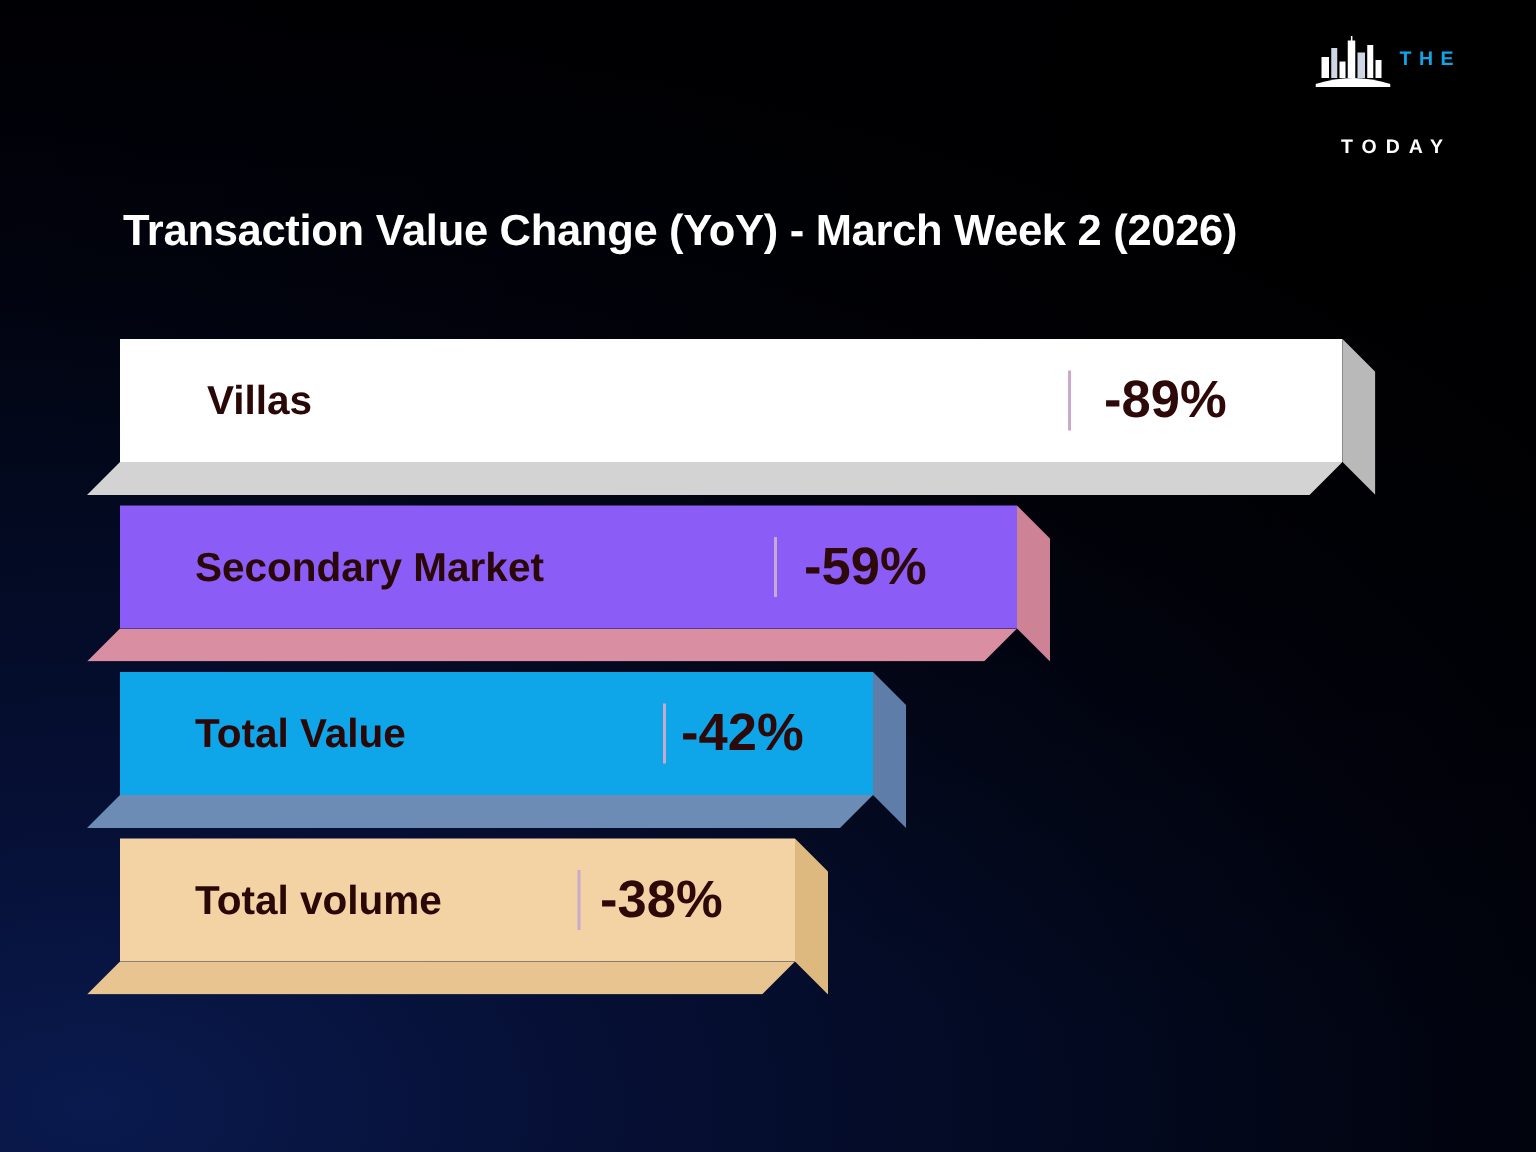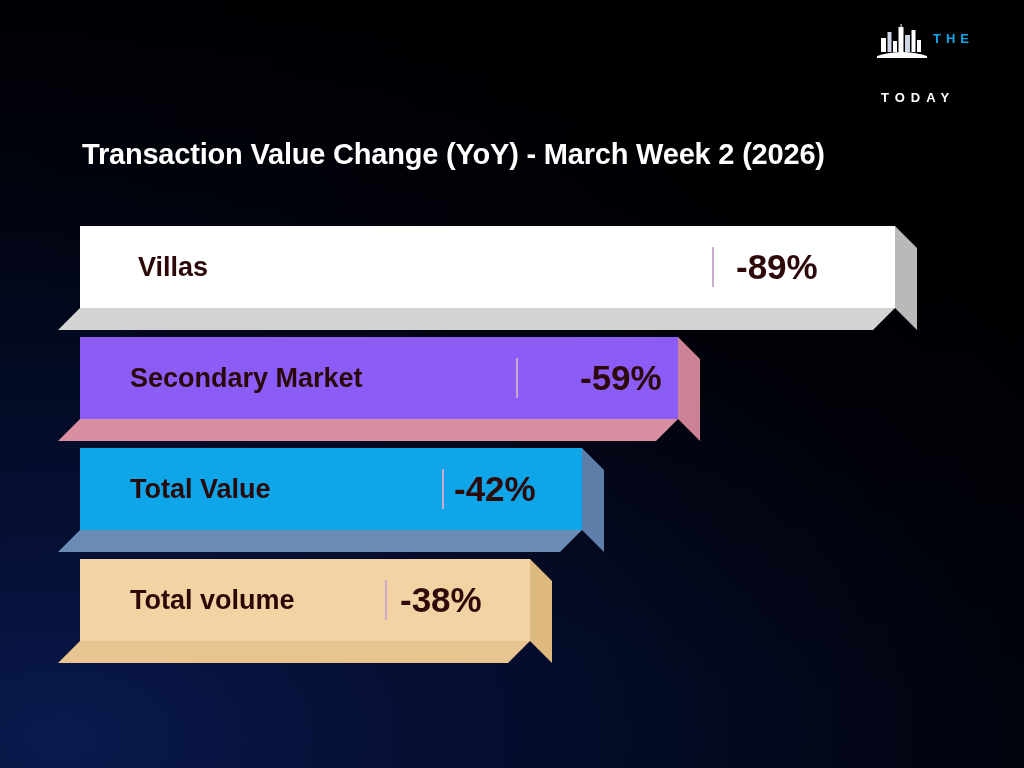--- a/index.html
+++ b/index.html
@@ -27,21 +27,21 @@
   #logo .the{
     position:absolute;left:64px;top:15px;
     color:#0ea5e9;font-size:13px;font-weight:700;letter-spacing:5px;
   }
   #logo .realty{
     position:absolute;left:4px;top:28px;
     color:#fff;font-size:45px;font-weight:800;letter-spacing:-1px;
     line-height:45px;font-family:"DejaVu Sans", sans-serif;
   }
   #logo .today{
-    position:absolute;left:12px;top:74px;
+    position:absolute;left:25px;top:74px;
     color:#fff;font-size:13px;font-weight:700;letter-spacing:6px;
   }
 
   
   #title{
     position:absolute;left:82px;top:138px;
     color:#ffffff;font-size:29px;font-weight:700;
     letter-spacing:-0.2px;white-space:nowrap;
   }
 
@@ -99,21 +99,21 @@
         <span class="divider" style="position: absolute; left: 632px;"></span>
         <span class="value" style="position: absolute; left: 656px;">-89%</span>
       </div>
     </div>
     <div class="bar" style="left: 80px; top: 337px; width: 598px; height: 82px;">
       <div class="bottom" style="left: -22px; top: 82px; width: 620px; height: 22px; background: rgb(217, 143, 161); clip-path: polygon(22px 0px, 100% 0px, 598px 100%, 0px 100%);"></div>
       <div class="side" style="left: 598px; top: 0px; width: 22px; height: 104px; background: rgb(205, 131, 149); clip-path: polygon(0px 0px, 100% 22px, 100% 100%, 0px 82px);"></div>
       <div class="front" style="width: 598px; background: #8b5cf6;">
         <span class="label" style="position: absolute; left: 50px;">Secondary Market</span>
         <span class="divider" style="position: absolute; left: 436px;"></span>
-        <span class="value" style="position: absolute; left: 456px; margin-left: 44px;">-59%</span>
+        <span class="value" style="position: absolute; left: 456px;">-59%</span>
       </div>
     </div>
     <div class="bar" style="left: 80px; top: 448px; width: 502px; height: 82px;">
       <div class="bottom" style="left: -22px; top: 82px; width: 524px; height: 22px; background: rgb(109, 140, 181); clip-path: polygon(22px 0px, 100% 0px, 502px 100%, 0px 100%);"></div>
       <div class="side" style="left: 502px; top: 0px; width: 22px; height: 104px; background: rgb(94, 126, 169); clip-path: polygon(0px 0px, 100% 22px, 100% 100%, 0px 82px);"></div>
       <div class="front" style="width: 502px; background: #0ea5e9;">
         <span class="label" style="position: absolute; left: 50px;">Total Value</span>
         <span class="divider" style="position: absolute; left: 362px;"></span>
         <span class="value" style="position: absolute; left: 374px;">-42%</span>
       </div>

